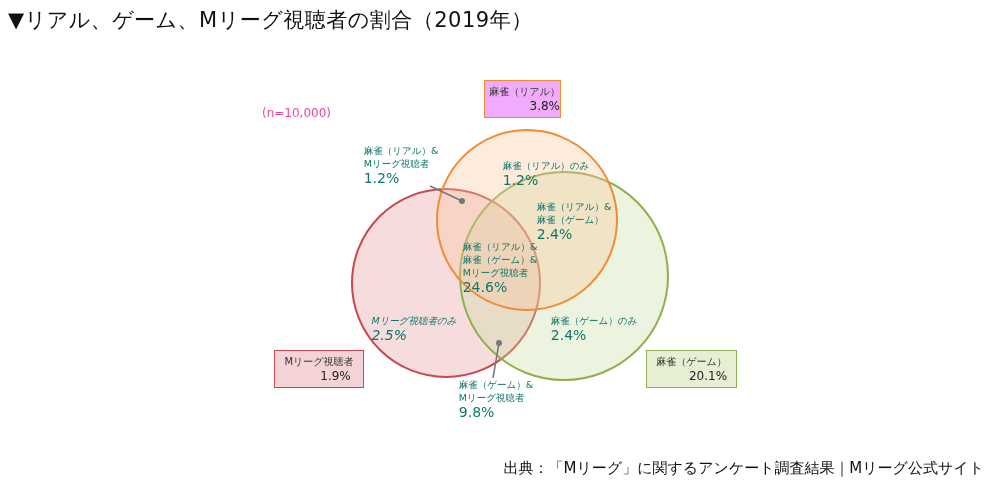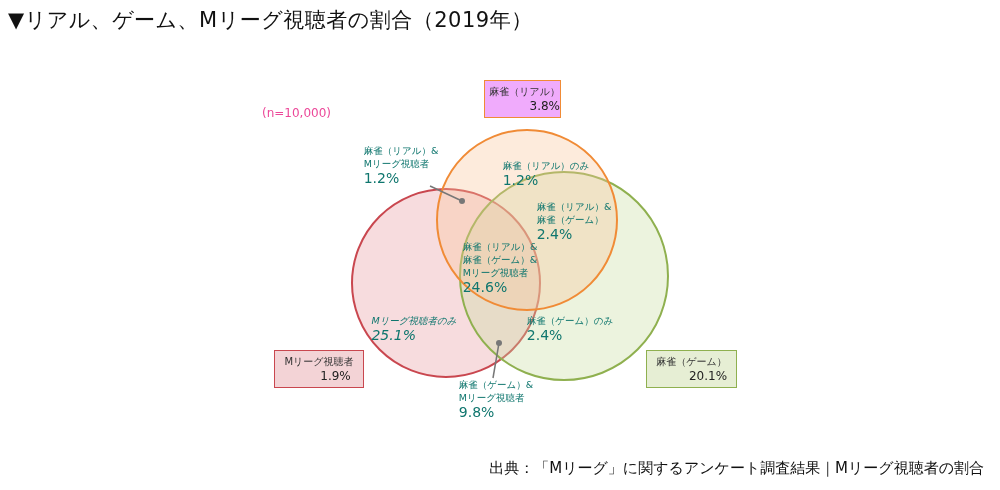--- a/index.html
+++ b/index.html
@@ -67,27 +67,27 @@
 </div>
 
 <div class="lbl" style="left:401px; top:144px;">
   <span class="s">麻雀（リアル）&amp;</span>
   <span class="s">Mリーグ視聴者</span>
   <span class="v">1.2%</span>
 </div>
 
 <div class="lbl" style="left:414px; top:314px;font-style:italic;">
   <span class="s">Mリーグ視聴者のみ</span>
-  <span class="v">25.1%</span>
+  <span class="v">2.5%</span>
 </div>
 
-<div class="lbl" style="left:570px; top:314px;">
+<div class="lbl" style="left:594px; top:314px;">
   <span class="s">麻雀（ゲーム）のみ</span>
   <span class="v">2.4%</span>
 </div>
 
 <div class="lbl" style="left:496px; top:378px;">
   <span class="s">麻雀（ゲーム）&amp;</span>
   <span class="s">Mリーグ視聴者</span>
   <span class="v">9.8%</span>
 </div>
 
-<div class="source">出典：「Mリーグ」に関するアンケート調査結果｜Mリーグ視聴者の割合</div>
+<div class="source">出典：「Mリーグ」に関するアンケート調査結果｜Mリーグ公式サイト</div>
 
 </body></html>

